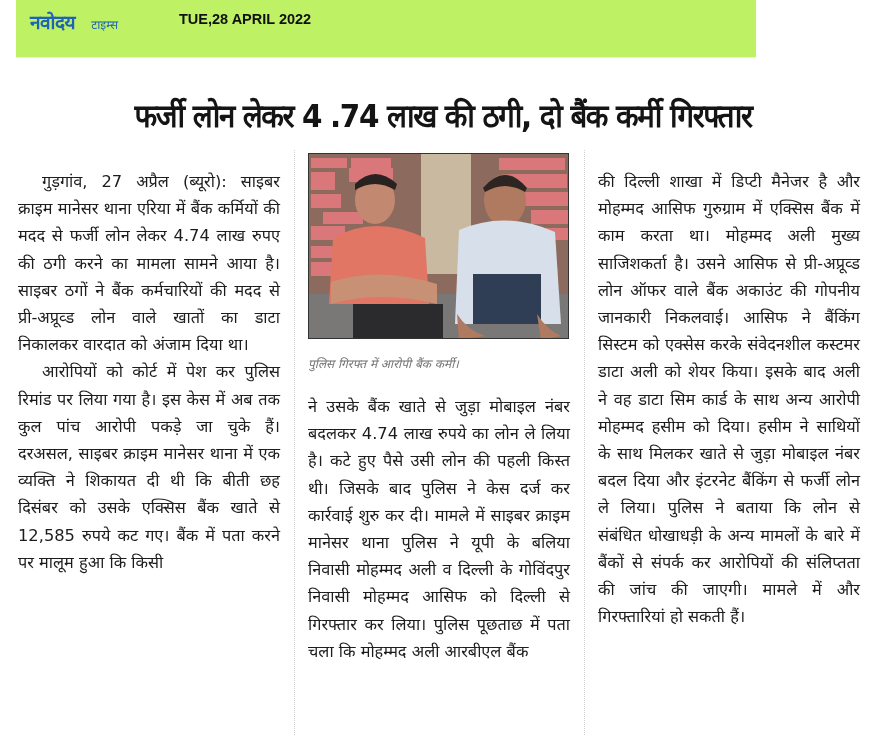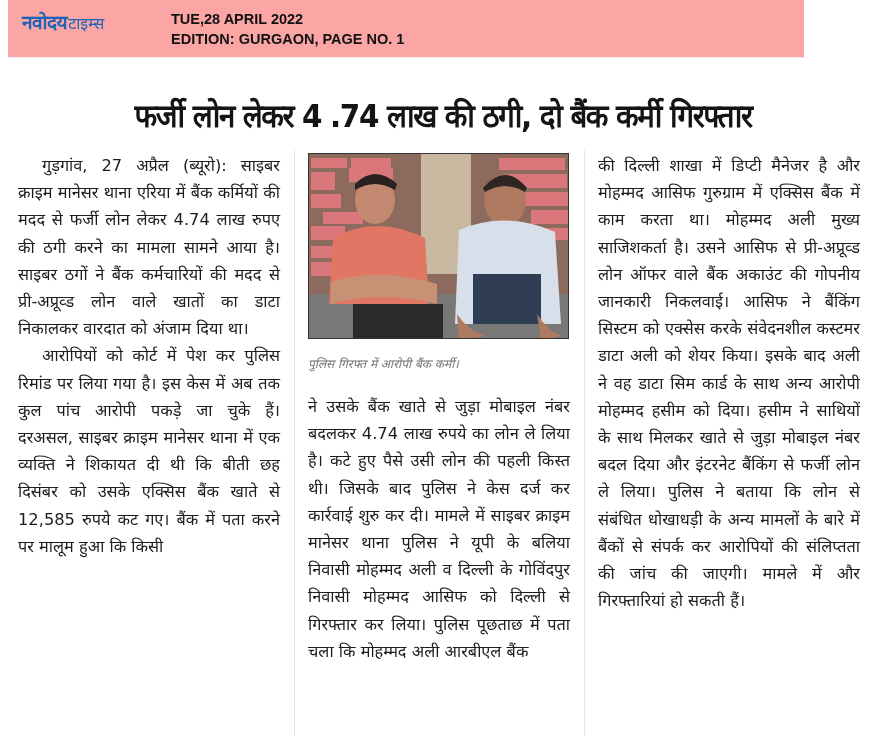--- a/index.html
+++ b/index.html
@@ -3,55 +3,55 @@
   <meta charset="utf-8">
   <style>
     * { margin: 0; padding: 0; box-sizing: border-box; }
     html, body {
       width: 886px; height: 740px; overflow: hidden;
       background: #ffffff;
       font-family: "DejaVu Sans", sans-serif;
       color: #1a1a1a;
     }
     .topbar {
-      position: absolute; left: 8px; top: 0; width: 796px; height: 58px;
-      background: #fca5a5;
+      position: absolute; left: 16px; top: 0; width: 740px; height: 58px;
+      background: #bef264;
       border-bottom: 1px solid #eeeeee;
     }
     .logo {
       position: absolute; left: 14px; top: 9px;
       display: flex; align-items: baseline;
       color: #1f64b4;
     }
     .logo-main {
       font-family: "DejaVu Sans", sans-serif;
       font-weight: bold; font-size: 19px; letter-spacing: -0.5px;
     }
     .logo-sub {
       font-family: Liberation Serif, serif;
-      font-size: 16px; margin-left: 1px;
+      font-size: 12px; margin-left: 16px;
     }
     .edition {
       position: absolute; left: 163px; top: 9px;
       font-family: "Liberation Sans", sans-serif;
       font-weight: bold; font-size: 14.5px; line-height: 20px;
       color: #111111;
     }
     .headline {
       position: absolute; left: 0; top: 96px; width: 886px;
       text-align: center;
       font-family: "DejaVu Sans", sans-serif;
       font-weight: bold; font-size: 32px; line-height: 40px;
       letter-spacing: -1.5px;
       color: #141414;
       transform: scaleX(0.92);
       transform-origin: center;
     }
     .col {
-      position: absolute; top: 152px;
+      position: absolute; top: 168px;
       font-family: "DejaVu Sans", sans-serif;
       font-size: 16.3px; line-height: 27.2px;
       text-align: justify;
       color: #1c1c1c;
     }
     .col p { text-indent: 0; }
     .col p.indent { text-indent: 24px; }
     .col1 { left: 18px; width: 262px; }
     .col2 { left: 308px; width: 262px; top: 393px; }
     .col3 { left: 598px; width: 262px; }
@@ -75,21 +75,20 @@
 </head>
 <body>
 
 <div class="topbar">
   <div class="logo">
     <span class="logo-main">नवोदय</span>
     <span class="logo-sub">टाइम्स</span>
   </div>
   <div class="edition">
     <div>TUE,28 APRIL 2022</div>
-    <div>EDITION: GURGAON, PAGE NO. 1</div>
   </div>
 </div>
 
 <h1 class="headline">फर्जी लोन लेकर 4 .74 लाख की ठगी, दो बैंक कर्मी गिरफ्तार</h1>
 
 <div class="col col1">
   <p class="indent">गुड़गांव, 27 अप्रैल (ब्यूरो): साइबर क्राइम मानेसर थाना एरिया में बैंक कर्मियों की मदद से फर्जी लोन लेकर 4.74 लाख रुपए की ठगी करने का मामला सामने आया है। साइबर ठगों ने बैंक कर्मचारियों की मदद से प्री-अप्रूव्ड लोन वाले खातों का डाटा निकालकर वारदात को अंजाम दिया था।</p>
   <p class="indent">आरोपियों को कोर्ट में पेश कर पुलिस रिमांड पर लिया गया है। इस केस में अब तक कुल पांच आरोपी पकड़े जा चुके हैं। दरअसल, साइबर क्राइम मानेसर थाना में एक व्यक्ति ने शिकायत दी थी कि बीती छह दिसंबर को उसके एक्सिस बैंक खाते से 12,585 रुपये कट गए। बैंक में पता करने पर मालूम हुआ कि किसी</p>
 </div>
 

